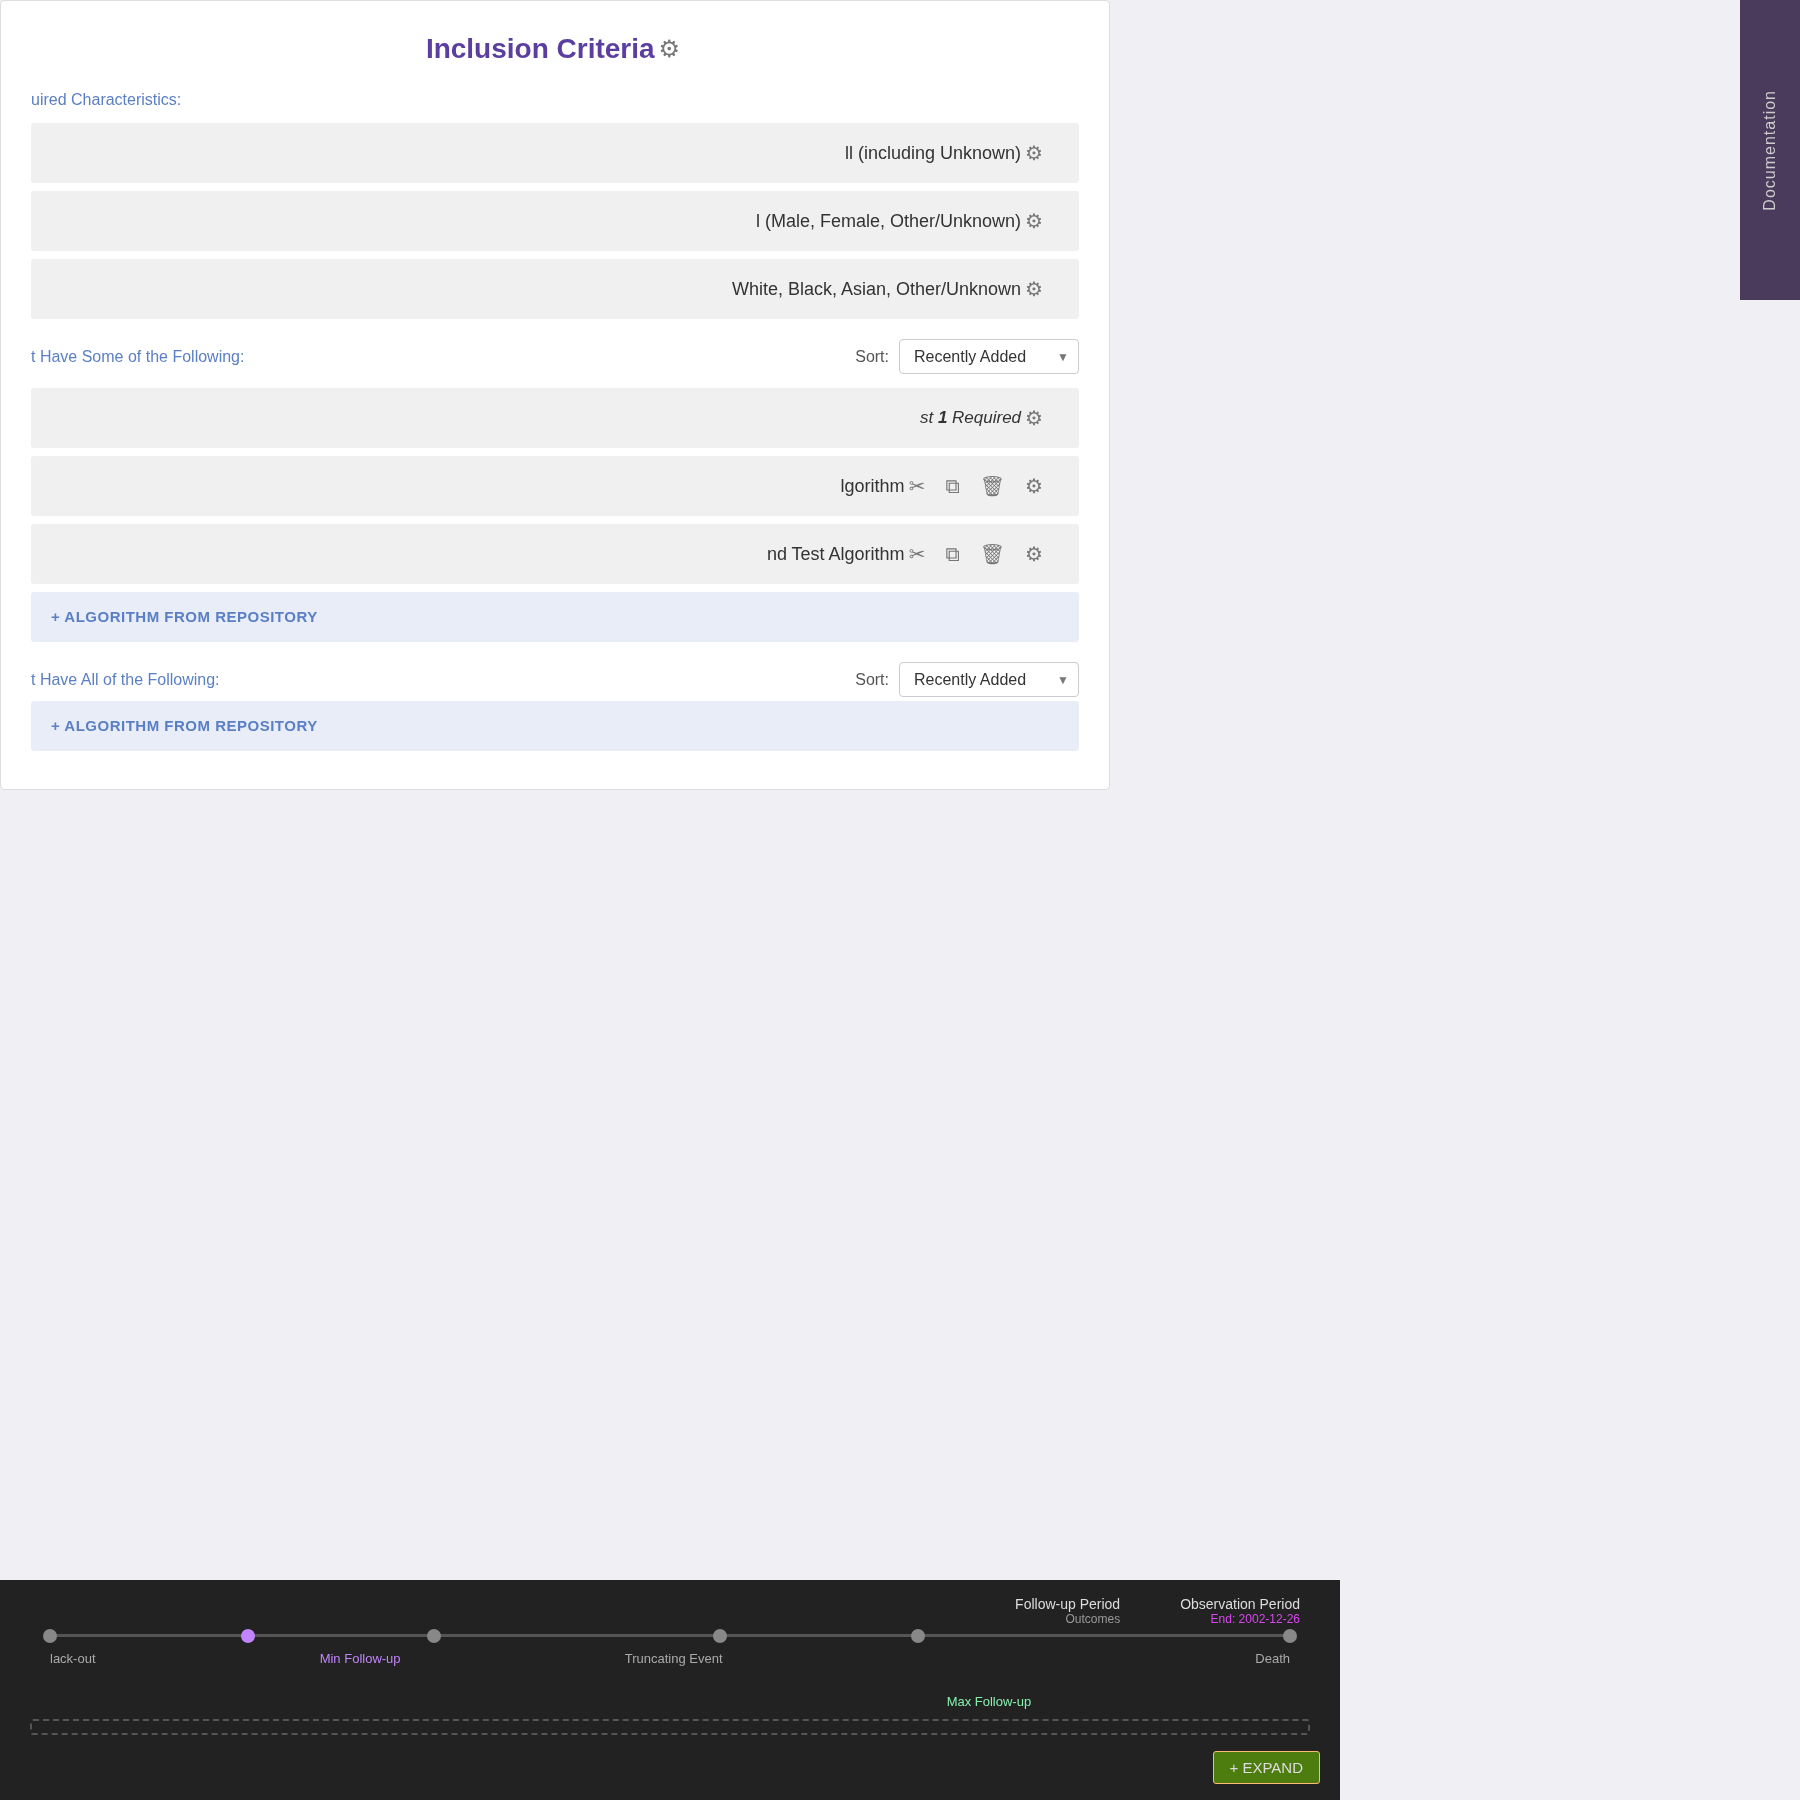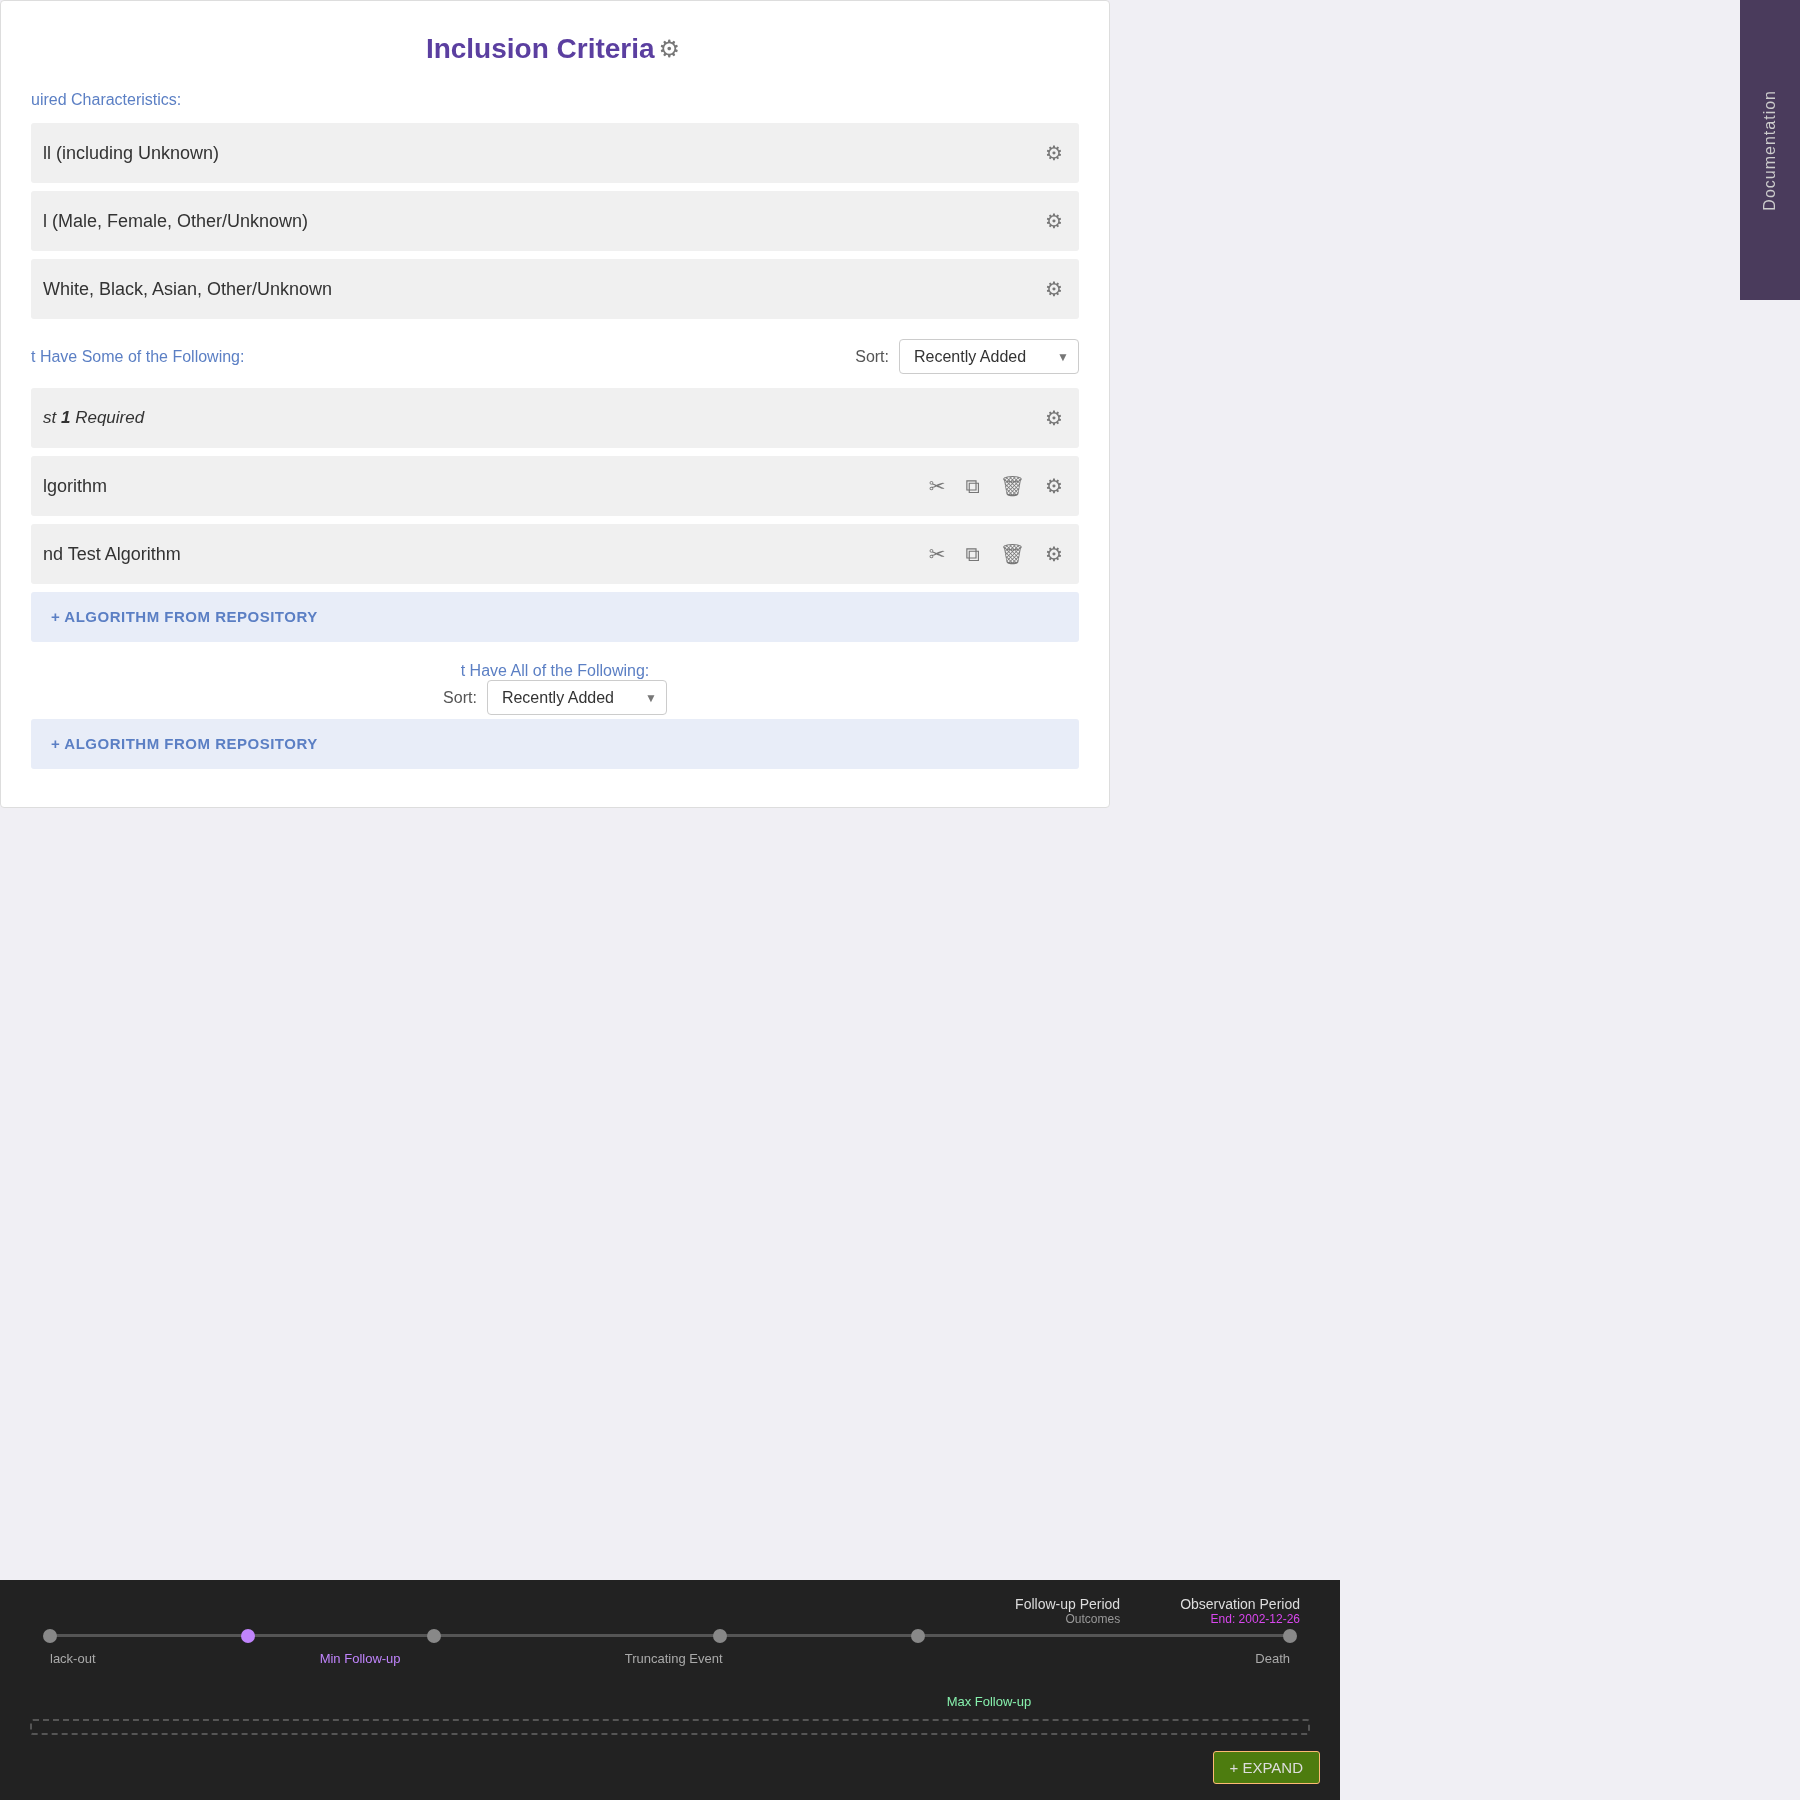--- a/index.html
+++ b/index.html
@@ -81,25 +81,25 @@
       color: #5b7fc4;
       font-size: 16px;
       margin-bottom: 14px;
       margin-top: 8px;
     }
 
     
     .criteria-row {
       background: #f0f0f0;
       border-radius: 3px;
-      padding: 16px 12px;
+      padding: 16px 32px;
       margin-bottom: 8px;
       display: flex;
       align-items: center;
-      justify-content: space-between;
+      justify-content: flex-end;
     }
 
     .criteria-row-text {
       color: #333;
       font-size: 18px;
     }
 
     .row-actions {
       display: flex;
       align-items: center;
@@ -192,21 +192,20 @@
 
     
     .all-section {
       margin-top: 20px;
     }
 
     .all-header {
       display: flex;
       align-items: center;
       justify-content: space-between;
-      flex-direction: column;
     }
 
     
     .timeline-area {
       position: absolute;
       bottom: 0;
       left: 0;
       width: 1340px;
       background: #2a2a2a;
       height: 200px;

